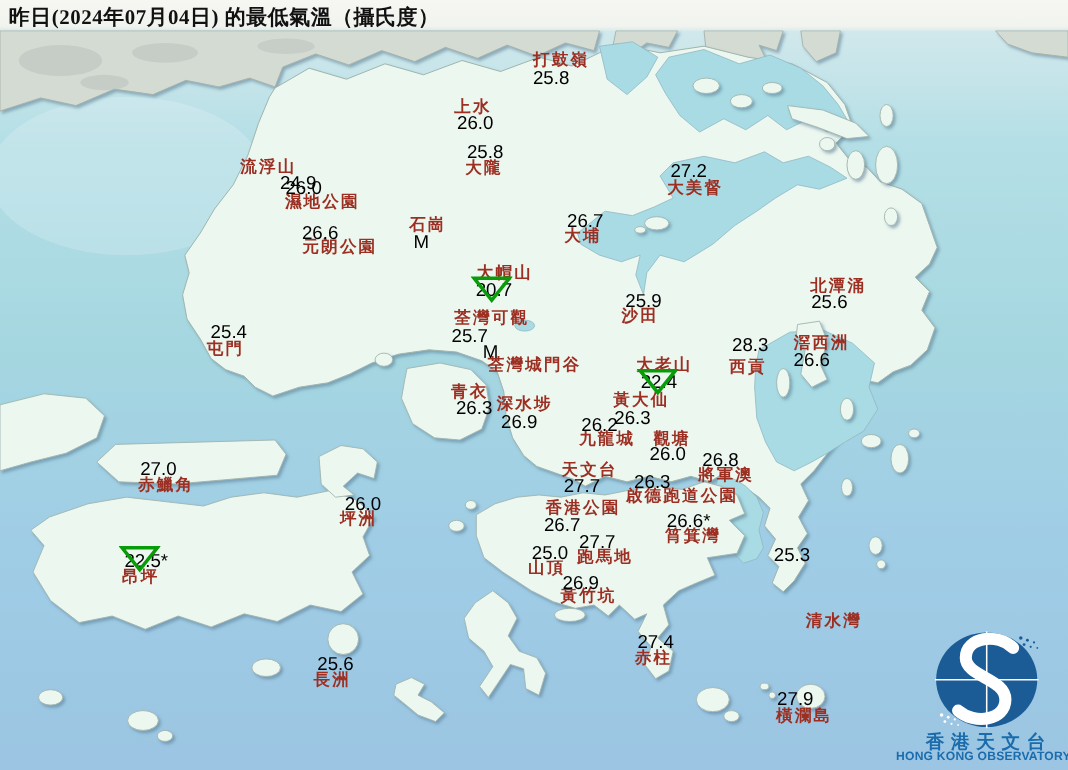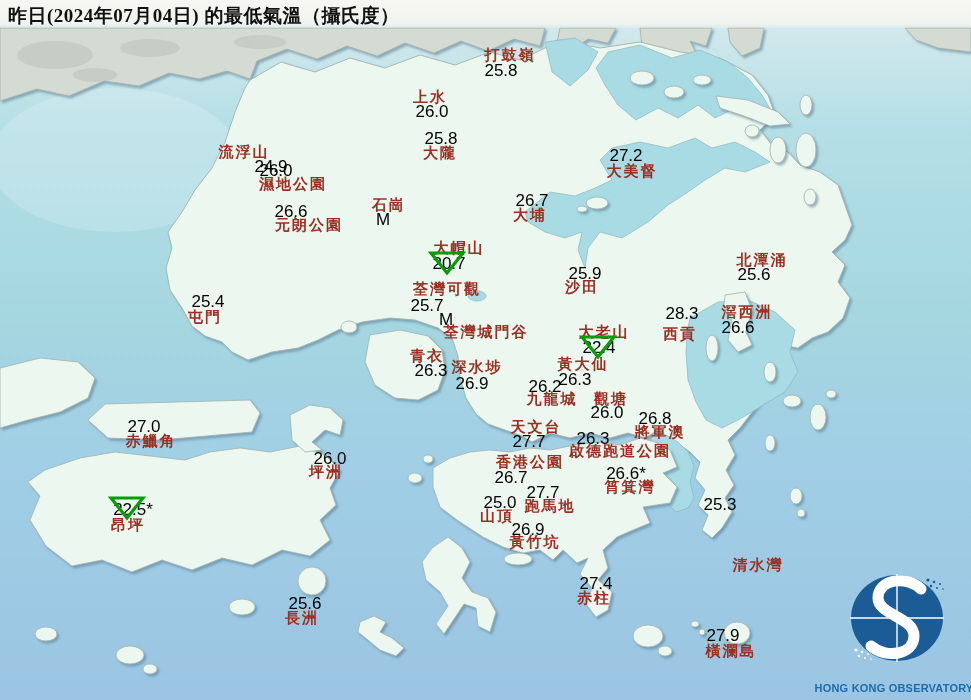--- a/index.html
+++ b/index.html
@@ -245,14 +245,15 @@
         <polygon points="3,5 35,5 19,25" fill="none" stroke="#089c08" stroke-width="3.2" stroke-linejoin="miter"></polygon>
       </svg>
       <div class="st-label" style="left: 302px; top: 618px;">長洲</div>
       <div class="st-value" style="left: 305px; top: 604px;">25.6</div>
       <div class="st-label" style="left: 594px; top: 598px;">赤柱</div>
       <div class="st-value" style="left: 596px; top: 584px;">27.4</div>
       <div class="st-label" style="left: 731px; top: 651px;">橫瀾島</div>
       <div class="st-value" style="left: 723px; top: 636px;">27.9</div>
     </div>
 
+  <div id="logo-zh">香港天文台</div>
   <div id="logo-en">HONG KONG OBSERVATORY</div>
 </div>
 
 </body></html>

